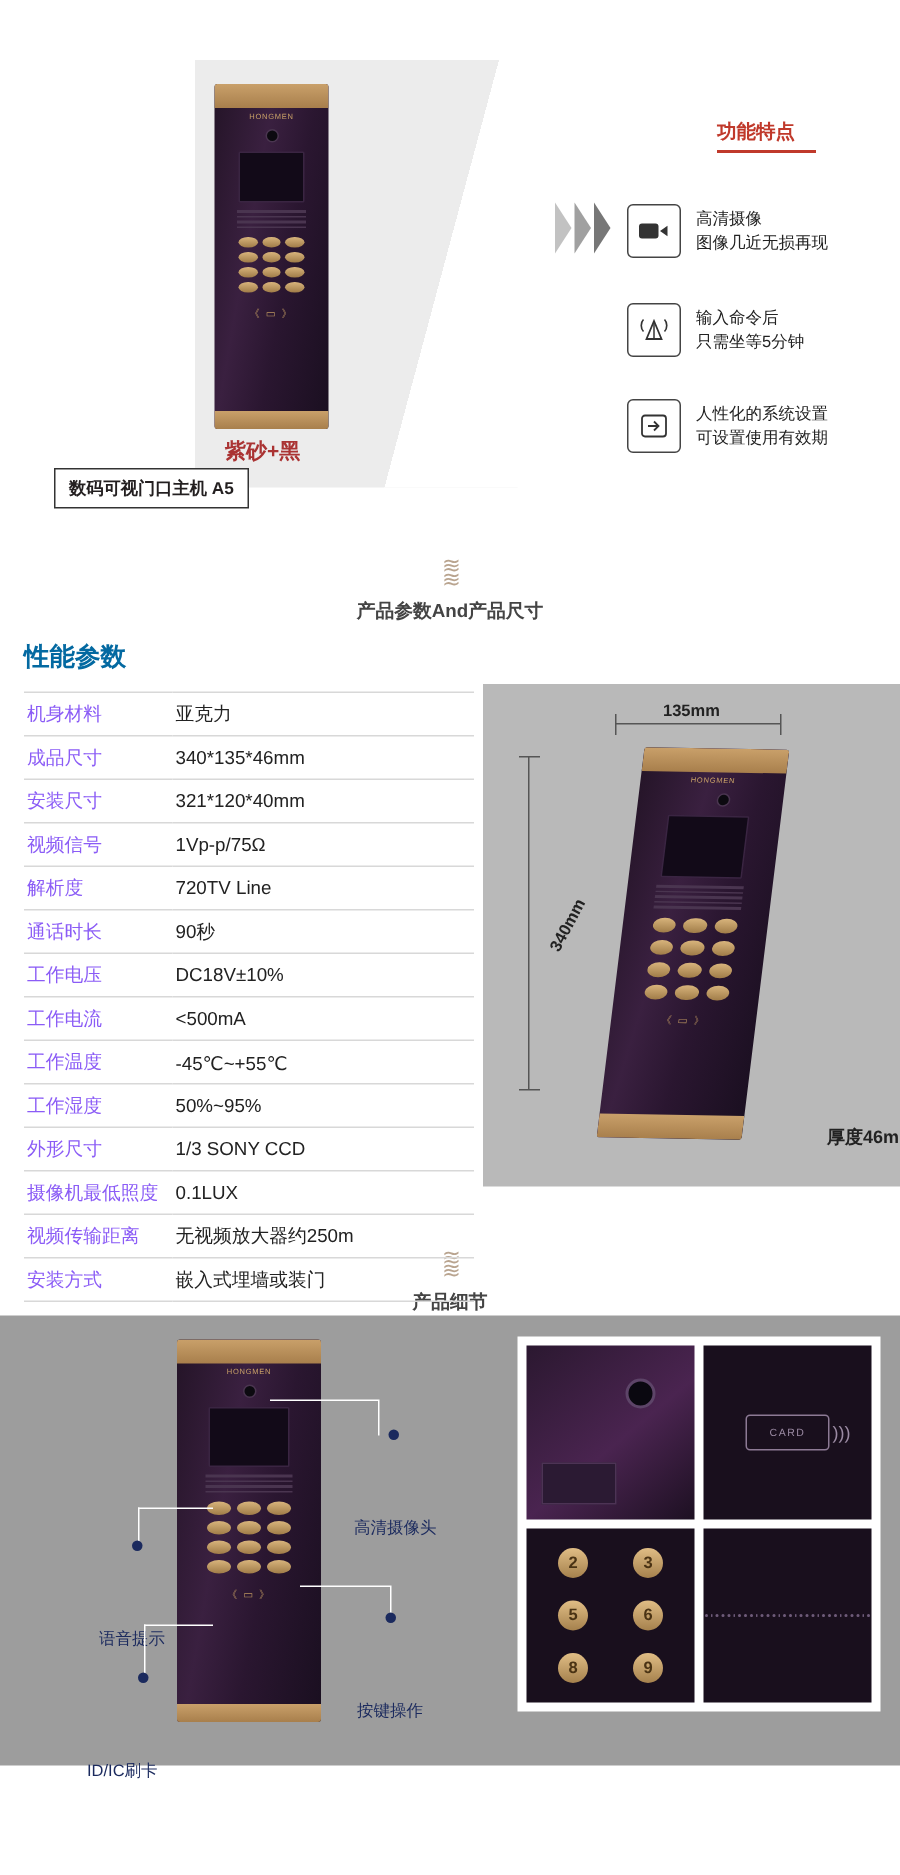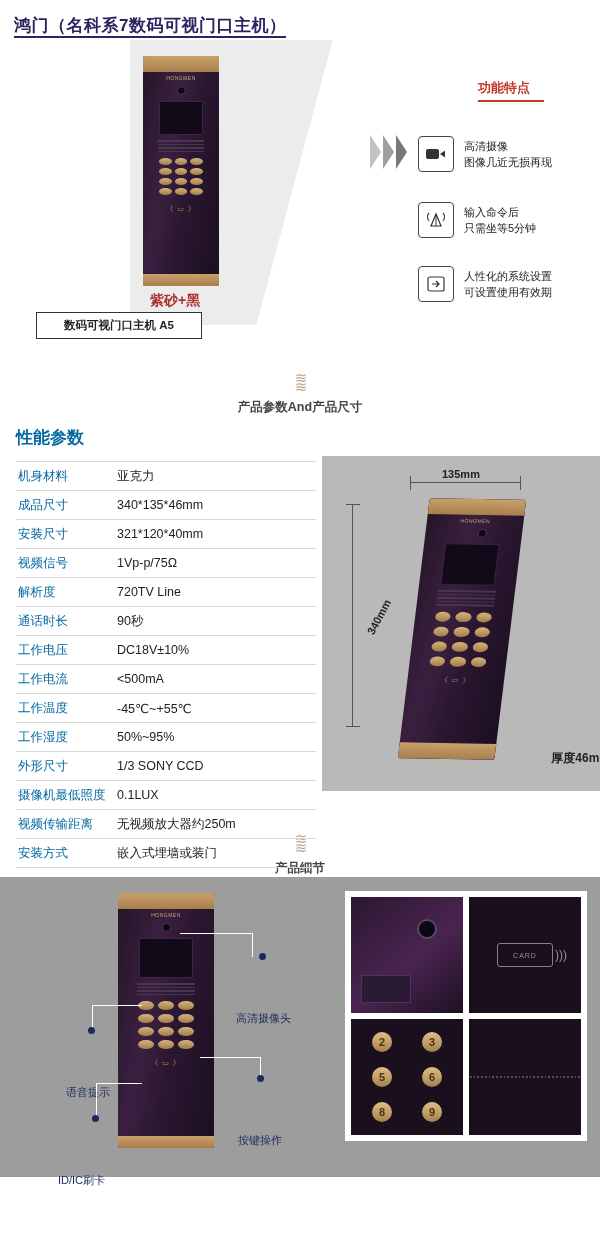--- a/index.html
+++ b/index.html
@@ -30,21 +30,21 @@
   .screen{width:54%;height:32px;background:#120a18;border:1px solid #3a2542;margin:6px auto 0;border-radius:1px;}
   .slits{width:60%;margin:5px auto 0;}
   .slits i{display:block;height:1.5px;background:#4a3550;margin-bottom:2px;}
   .keypad{width:58%;margin:6px auto 0;display:grid;grid-template-columns:repeat(3,1fr);gap:3px;}
   .keypad b{display:block;height:7px;border-radius:50%;background:linear-gradient(180deg,#d8b47c,#a07c48);}
   .cardzone{width:60%;margin:7px auto 0;height:14px;border-radius:2px;display:flex;align-items:center;justify-content:center;}
   .cardzone span{font-size:7px;color:#b9935f;letter-spacing:1px;}
 
   .dev1{left:143px;top:56px;width:76px;}
   .caption-color{position:absolute;left:150px;top:292px;font-size:14px;color:#a33;font-weight:bold;}
-  .badge{position:absolute;left:36px;top:312px;border:1px solid #333;padding:5px 27px;font-size:11.5px;font-weight:bold;background:#fff;}
+  .badge{position:absolute;left:36px;top:312px;border:1px solid #333;padding:5px 9px;font-size:11.5px;font-weight:bold;background:#fff;}
   .specs{position:absolute;left:185px;top:292px;font-size:10px;line-height:16px;color:#333;}
   .specs div:before{content:"◆ ";color:#555;font-size:8px;}
 
   
   .arrow{position:absolute;left:370px;top:135px;display:flex;gap:2px;align-items:center;}
   .arrow i{display:block;width:0;height:0;border-top:17px solid transparent;border-bottom:17px solid transparent;border-left:11px solid #777;}
   .arrow i:nth-child(1){opacity:.45}.arrow i:nth-child(2){opacity:.7}.arrow i:nth-child(3){opacity:1}
 
   
   .feat-title{position:absolute;left:478px;top:38px;font-size:13px;color:#c0392b;font-weight:bold;margin-top:41px;}
@@ -57,21 +57,21 @@
   
   .divider{text-align:center;padding-top:18px;}
   .chev{color:#b9a48f;font-size:15px;letter-spacing:-2px;line-height:9px;}
   .divider .dtxt{font-size:12.5px;font-weight:bold;color:#444;margin-top:8px;}
 
   
   .sec2{position:relative;height:400px;}
   .h2{position:absolute;left:16px;top:10px;font-size:17px;color:#0369a1;font-weight:bold;}
   .table{position:absolute;left:16px;top:45px;width:300px;border-collapse:collapse;}
   .table td{font-size:12.5px;padding:5.5px 2px;border-bottom:1px solid #d8d8d8;color:#222;}
-  .table td.k{width:95px;color:#0369a1;}
+  .table td.k{width:95px;color:#8b5cf6;}
   .table tr:first-child td{border-top:1px solid #d8d8d8;}
 
   .photo{position:absolute;left:322px;top:40px;width:300px;height:335px;background:#b9b9b9;overflow:hidden;}
   .dim-top{position:absolute;left:120px;top:12px;font-size:11px;font-weight:bold;color:#222;}
   .dim-left{position:absolute;left:38px;top:155px;font-size:11px;font-weight:bold;color:#222;transform:rotate(-62deg);}
   .dim-bot{position:absolute;right:12px;bottom:24px;font-size:12px;font-weight:bold;color:#222;}
   .tick{position:absolute;background:#555;}
 
   .devtilt{position:absolute;left:92px;top:42px;width:96px;height:262px;transform:rotate(7deg) skewY(-6deg);}
 
@@ -95,23 +95,20 @@
   .dots-grid{position:absolute;inset:0;display:flex;align-items:center;justify-content:center;}
   .dots-grid i{display:block;width:2px;height:2px;background:#6d5a78;margin:1px;border-radius:50%;}
 </style>
 </head>
 <body>
 
 <div class="page">
 
   <div class="sec1">
 
-    <div class="title">
-      <span class="underline"><span>鸿门</span><span>（名科系7数码可视门口主机）</span></span>
-    </div>
 
     <div class="grayblock"></div>
     <div class="whitewedge"></div>
 
     <div class="device dev1">
       <div class="dev-body" style="height:230px;">
         <div class="dev-top"></div>
         <div class="logo">HONGMEN</div>
         <div class="lens"></div>
         <div class="screen"></div>

